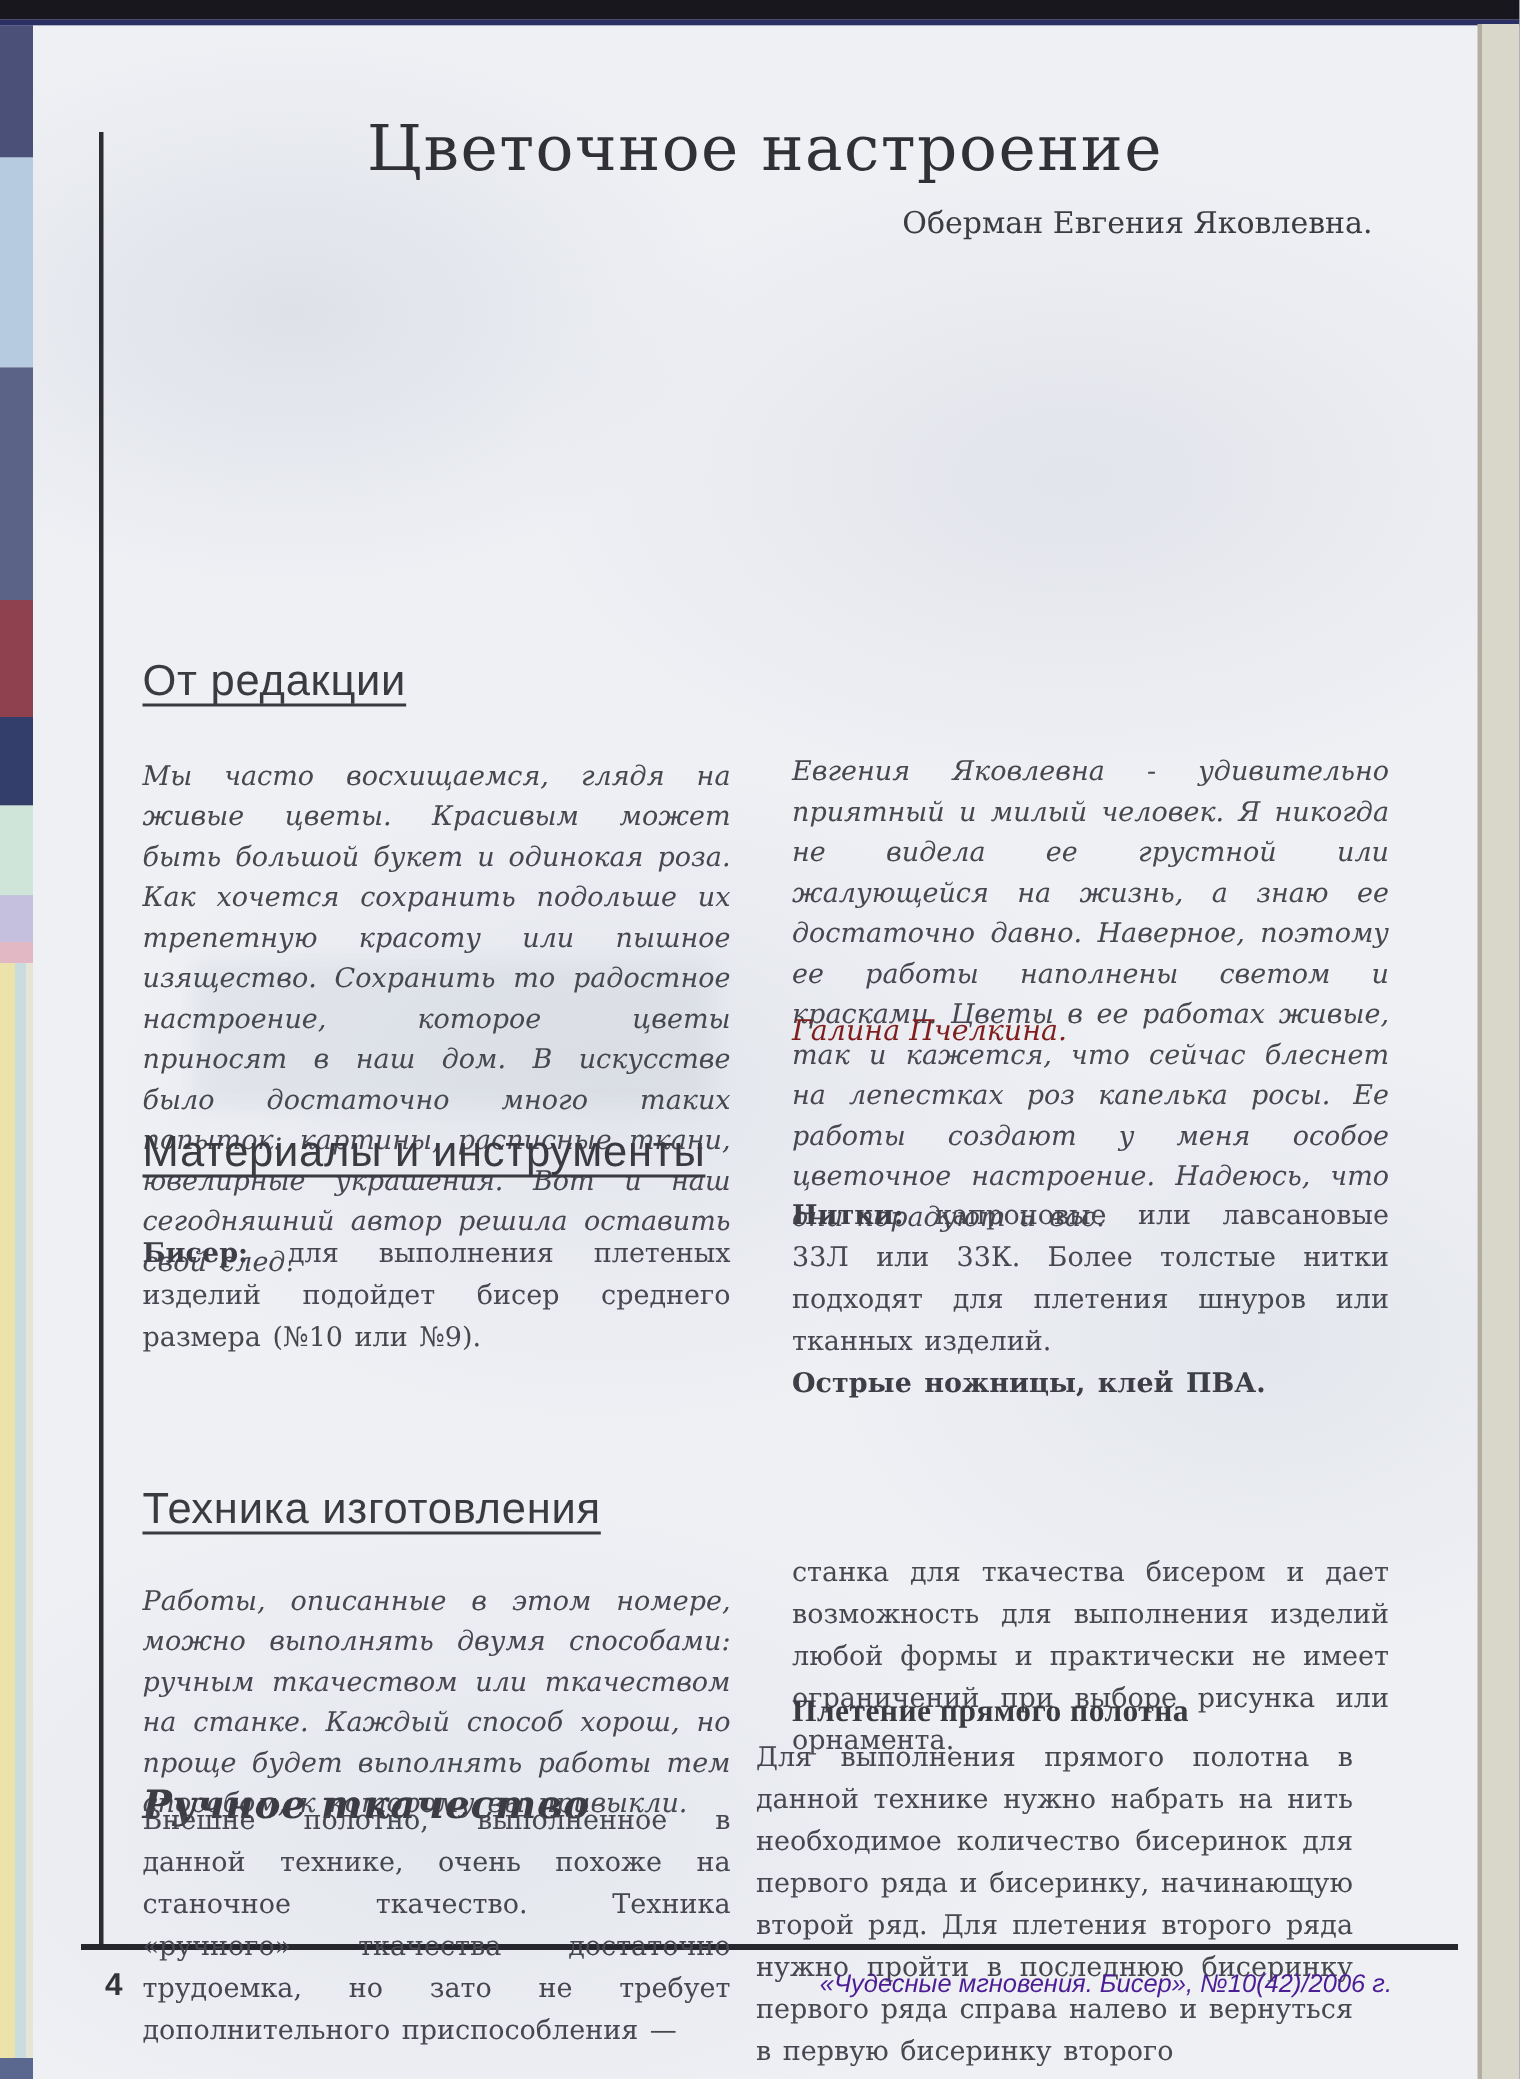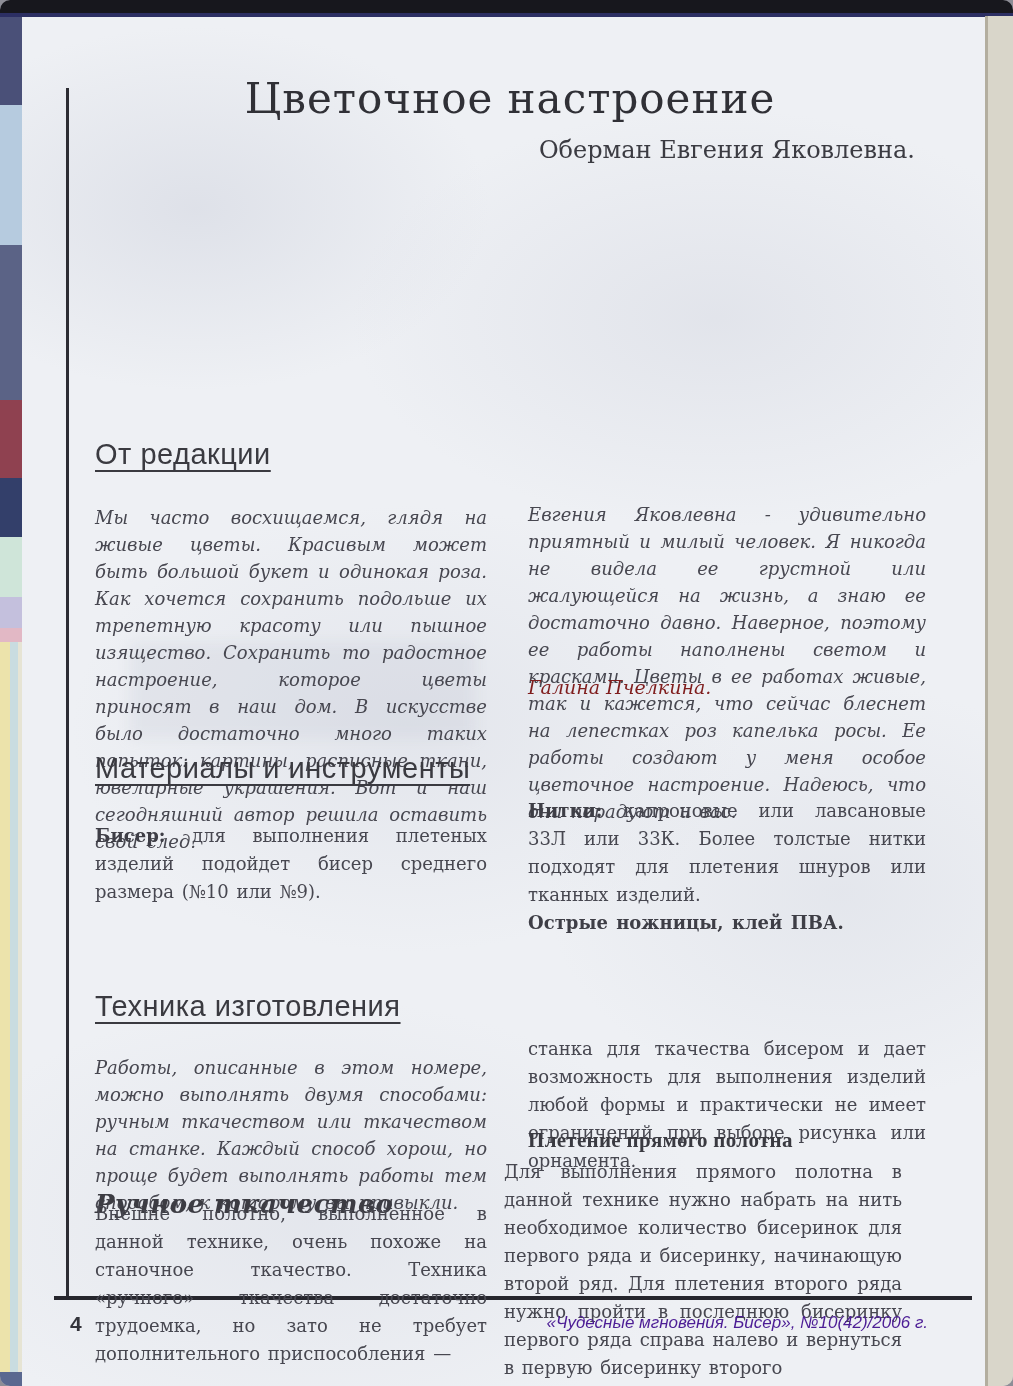--- a/index.html
+++ b/index.html
@@ -1,20 +1,19 @@
 <!DOCTYPE html>
 <html lang="ru"><head>
 <meta charset="utf-8">
 <style>
   html,body{margin:0;padding:0;background:#8d8d96;}
   .scan{
     position:relative;width:1013px;height:1386px;overflow:hidden;
     background:#b9b9c2;
     font-family:"DejaVu Serif","Liberation Serif",serif;
-    border-radius:10px;
   }
   
   .top-band{position:absolute;left:0;top:0;width:1013px;height:13px;background:#17171d;}
   .top-navy-line{position:absolute;left:0;top:13px;width:1013px;height:4px;background:#2c2f63;}
   .right-edge{position:absolute;right:0;top:16px;width:28px;height:1370px;
     background:linear-gradient(to right,#b3ae9f 0 3px,#d9d6ca 3px 100%);}
   .left-strips{position:absolute;left:0;top:17px;width:22px;height:1369px;}
   .left-strips .band{position:absolute;left:0;width:22px;}
   
   .paper{
@@ -32,21 +31,21 @@
   
   .frame-v{position:absolute;left:66px;top:88px;width:3px;height:1212px;background:#2c2c33;}
   .frame-h{position:absolute;left:54px;top:1296px;width:918px;height:4px;background:#26262d;}
   
   .title{
     position:absolute;left:90px;top:74px;width:840px;text-align:center;
     font-size:42px;letter-spacing:1px;color:#303036;
   }
   .byline{
     position:absolute;left:515px;top:136px;width:400px;text-align:right;
-    font-size:24px;color:#3b3b42;
+    font-size:20px;color:#3b3b42;
   }
   .sec-heading{
     position:absolute;font-family:"Liberation Sans","DejaVu Sans",sans-serif;
     font-size:29px;color:#3a3a40;letter-spacing:.5px;
     text-decoration:underline;text-decoration-thickness:2px;text-underline-offset:6px;
   }
   .col{position:absolute;font-size:18px;color:#474750;text-align:justify;}
   .col.it{font-style:italic;line-height:27px;word-spacing:3px;margin-top:14px;}
   .col.rm{line-height:28px;word-spacing:2px;}
   .col p{margin:0;}

